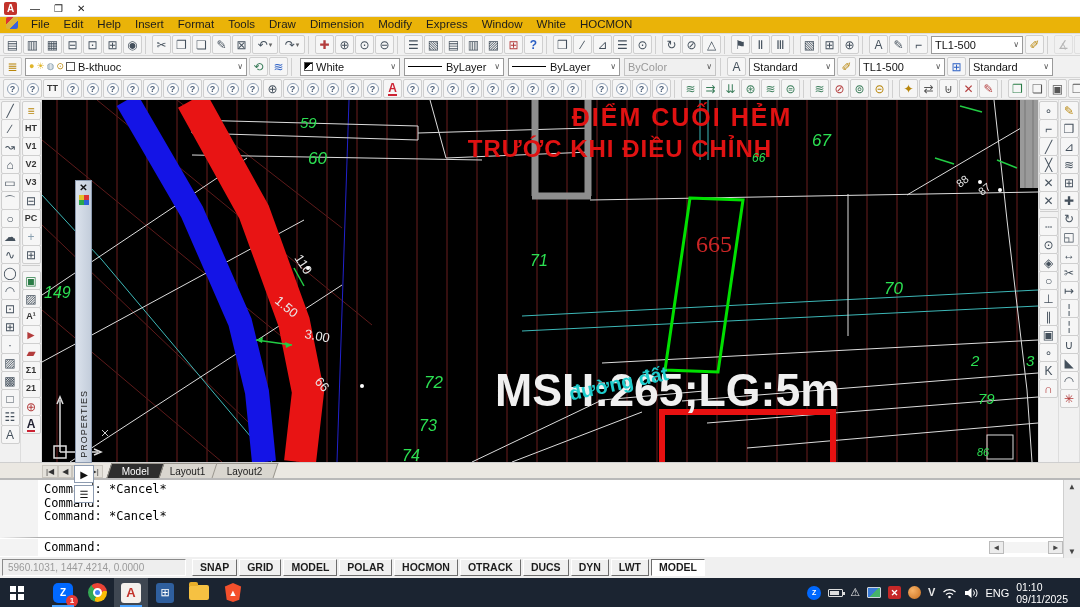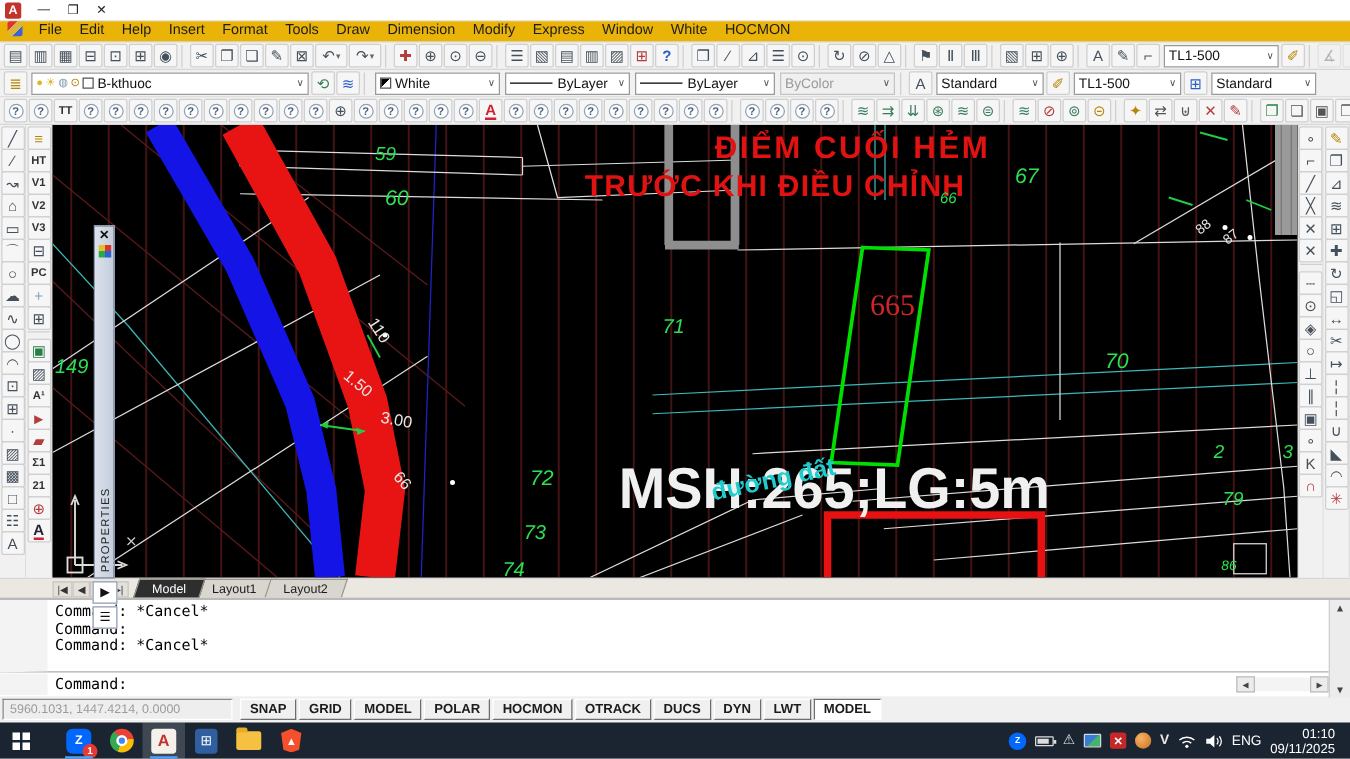--- a/index.html
+++ b/index.html
@@ -143,21 +143,21 @@
   .tray .ti{font-size:11px;color:#e8e8e8;line-height:1;}
   .batt{width:15px;height:8px;border:1px solid #ddd;border-radius:1px;position:relative;}
   .batt:after{content:"";position:absolute;right:-3px;top:2px;width:2px;height:3px;background:#ddd;}
   .batt i{display:block;margin:1px;width:9px;height:4px;background:#ddd;}
   .disp{width:14px;height:11px;border:1px solid #cfd6df;border-radius:1px;
     background:linear-gradient(135deg,#3a7bd5 0 50%,#46b36a 50%);}
   .redx{width:13px;height:13px;background:#c62828;color:#fff;font-size:9px;font-weight:bold;
     display:flex;align-items:center;justify-content:center;border-radius:2px;}
   .odot{width:13px;height:13px;border-radius:50%;background:radial-gradient(circle at 35% 35%,#f7b267,#c96f1e);}
   .lang{font-size:11px;color:#fff;}
-  .clock{text-align:right;font-size:10.5px;line-height:12px;color:#fff;padding-right:4px;}
+  .clock{text-align:left;font-size:10.5px;line-height:12px;color:#fff;padding-right:4px;}
 </style>
 </head>
 <body>
 
 <div class="titlebar">
   <div class="acad-logo">A</div>
   <div class="winbtns">
     <span>—</span>
     <span>❐</span>
     <span>✕</span>

